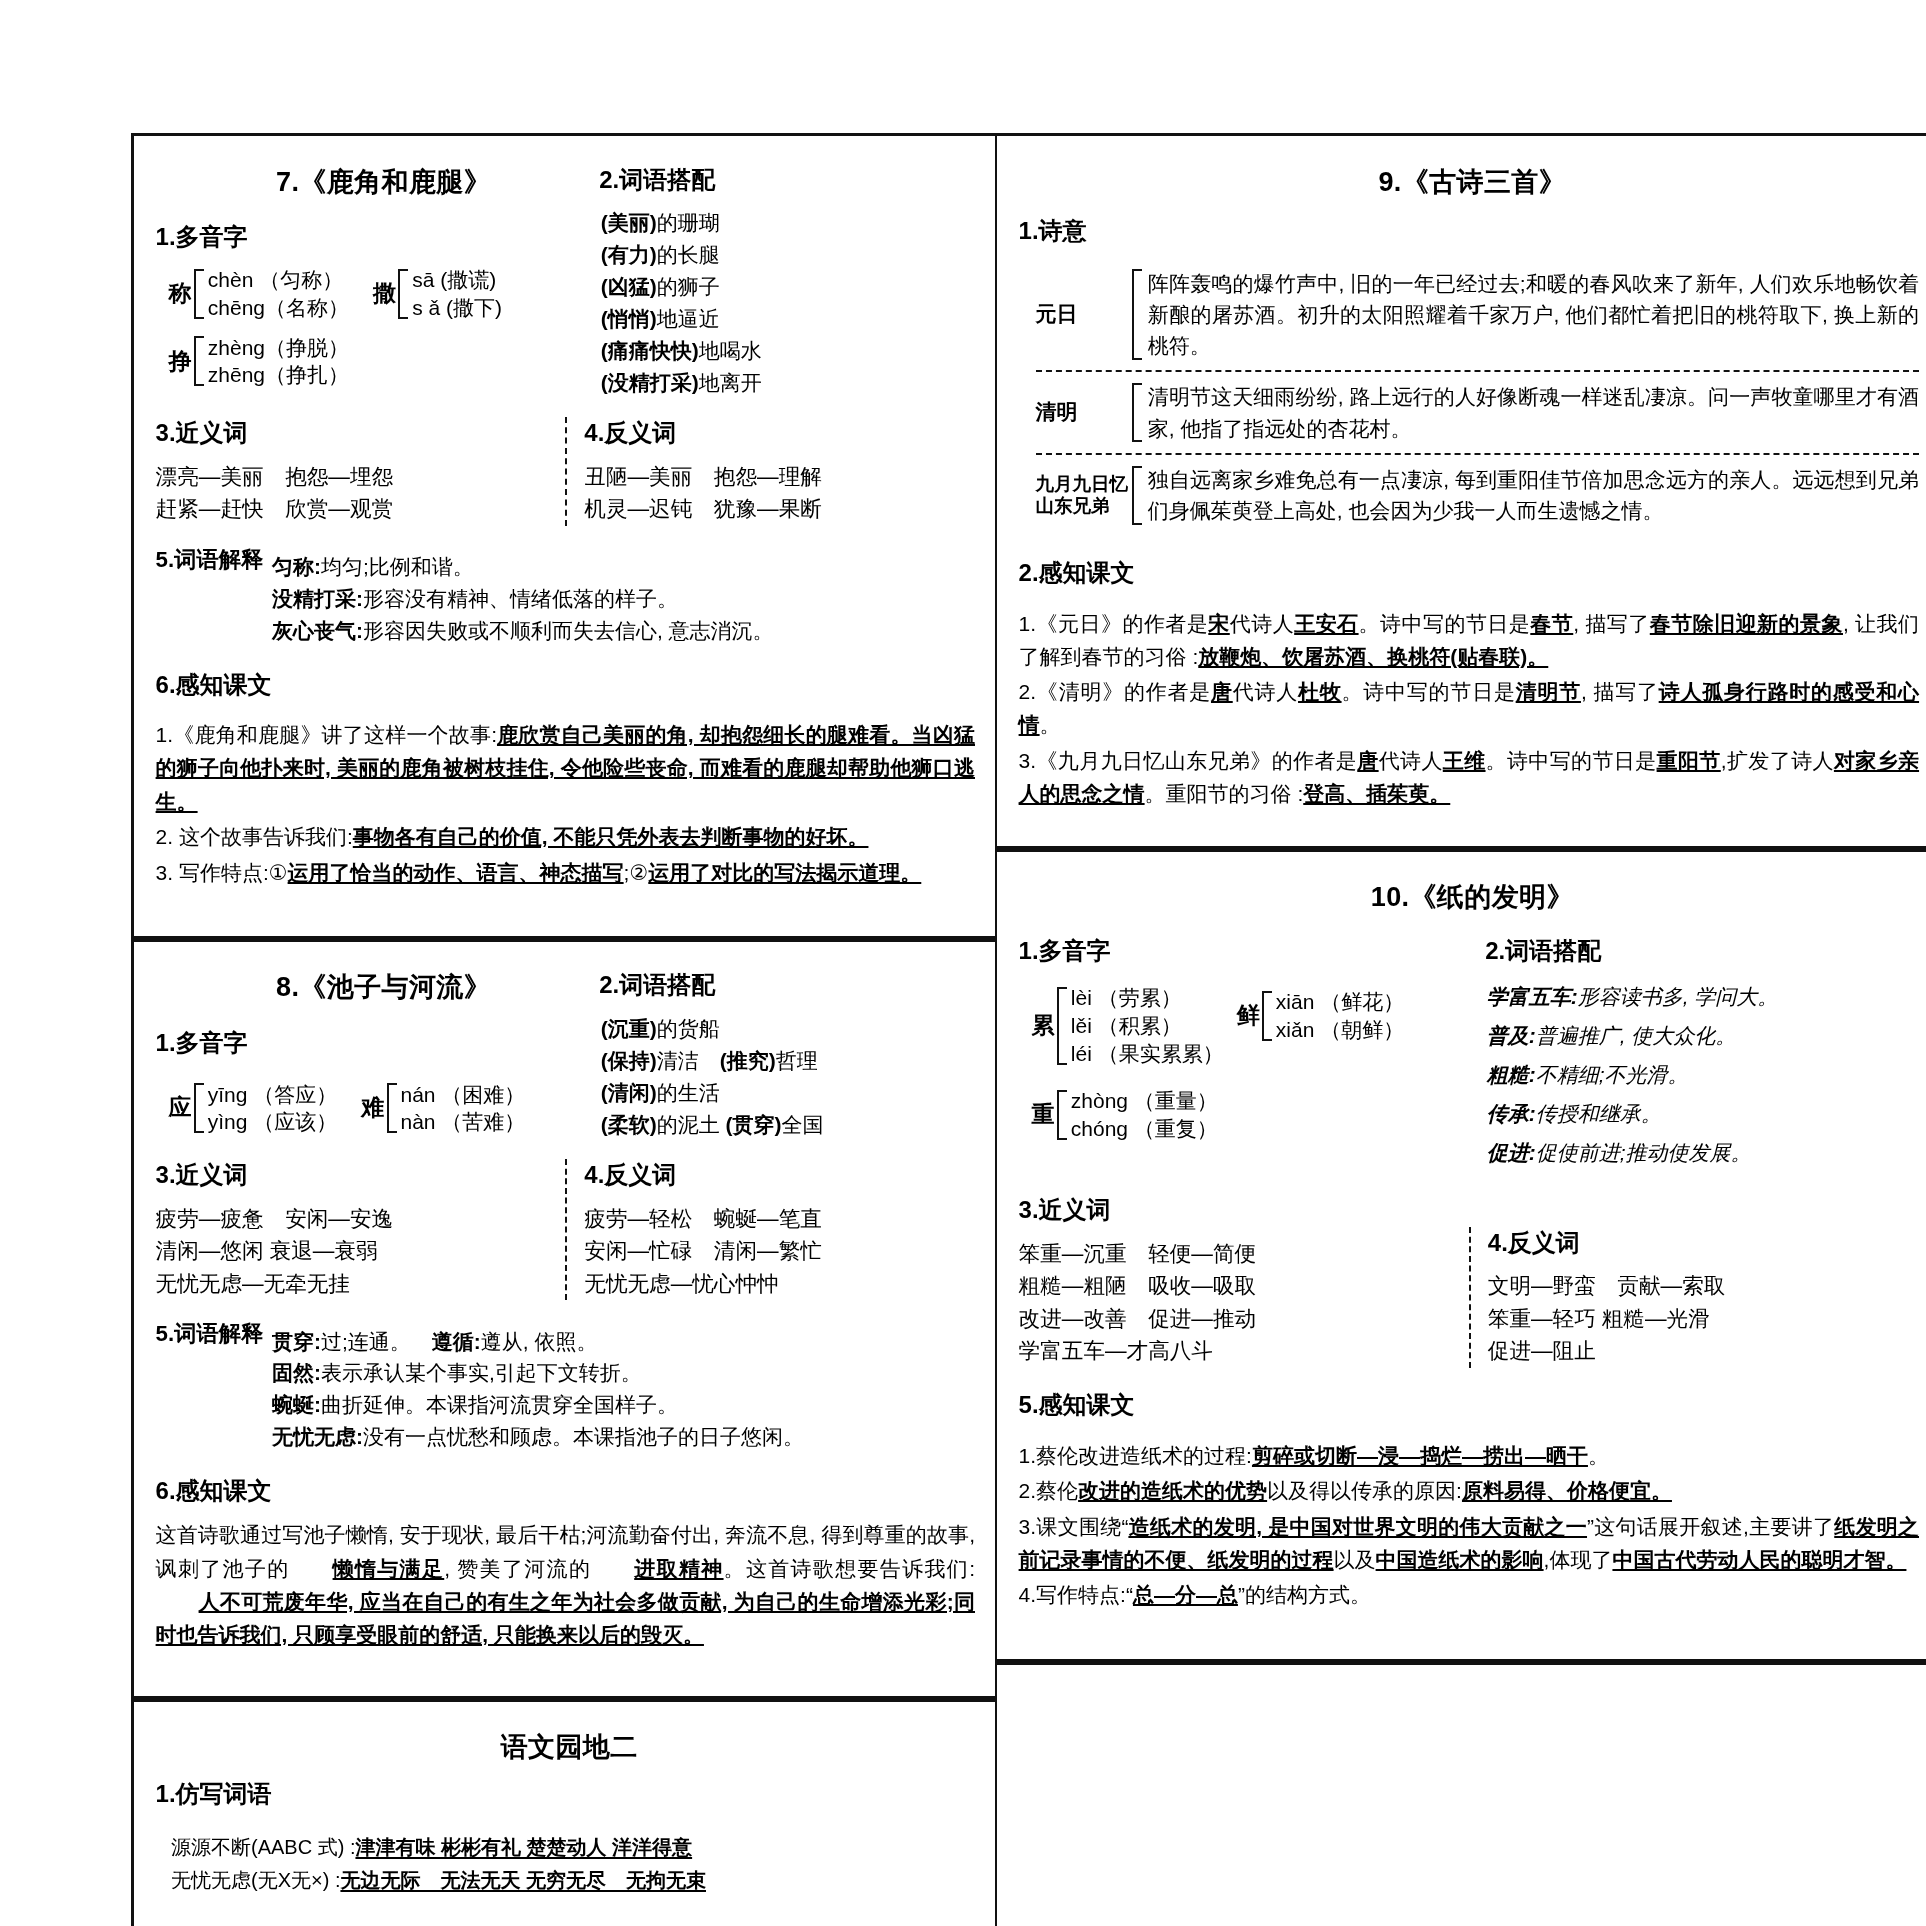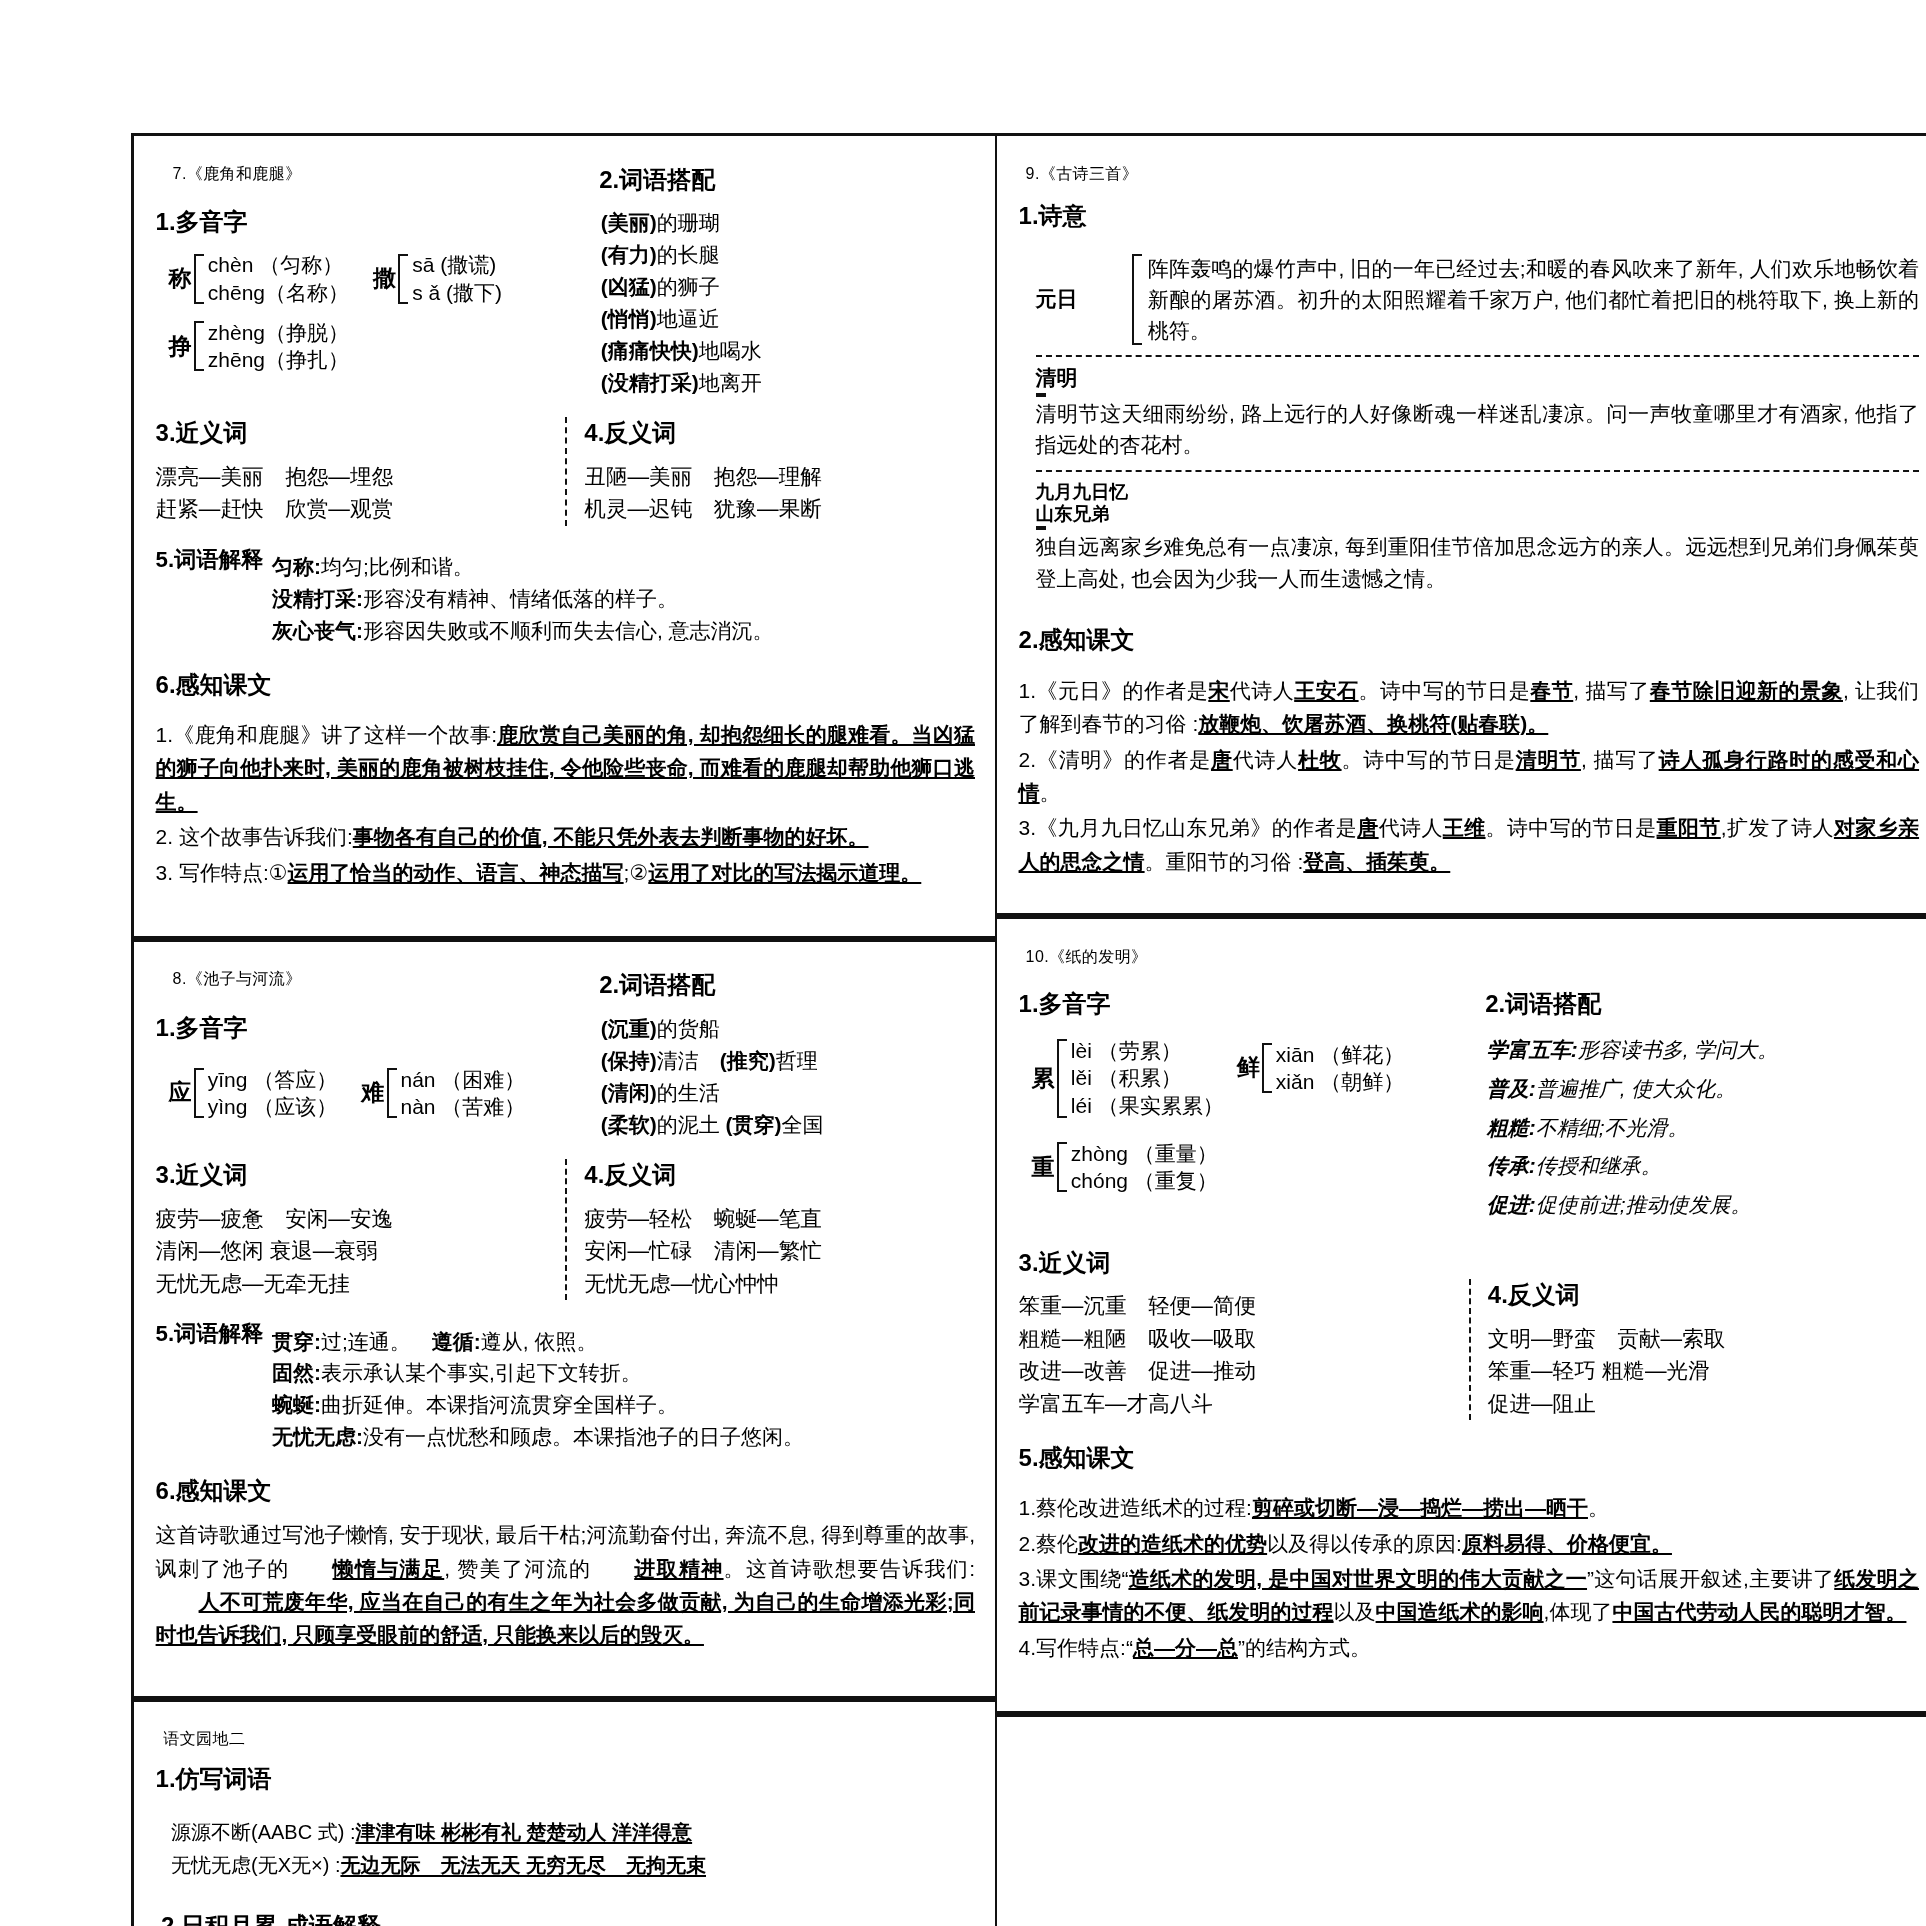--- a/index.html
+++ b/index.html
@@ -31,24 +31,25 @@
     box-sizing:border-box;
     background:#fff;
     padding:17.7px 20px 17.7px 21.6px;
   }
   .box + .box{border-top-width:3.5px;}
   .col-left .box{border-right-width:1.9px;}
   .col-right .box{border-left-width:1.9px;}
 
   
   .lesson-title{
-    font-size:16px;
+    font-size:27px;
     letter-spacing:0.4px;
     margin:10px 0 21.6px 17px;
-    font-weight:400;
+    font-weight:700;
+    text-align:center;
   }
   .sec-h{
     font-size:24px;
     font-weight:bold;
     margin:0 0 11.6px 0;
     letter-spacing:0px;
   }
   .two-col{display:flex;align-items:flex-start;}
   .tc-left{width:439px;flex:none;}
   .tc-right{flex:1;padding-left:4.6px;}
@@ -89,21 +90,21 @@
   
   .para{font-size:21px;line-height:1.58;margin-top:11.6px;text-align:justify;}
   .para u{text-decoration:underline;text-underline-offset:2.3px;font-weight:bold;padding-left:43px;}
   .para-block{margin-top:17.7px;}
   .para-item{font-size:21px;line-height:1.58;margin-bottom:2.3px;text-align:justify;}
   .para-item u{text-decoration:underline;text-underline-offset:2.3px;font-weight:bold;}
 
   
   .poem-rows{margin:11.6px 0 0 17px;}
   .poem-row{display:flex;align-items:stretch;padding:9.2px 0;}
-  .poem-row + .poem-row{border-top:2.7px dashed #111;flex-direction:column;}
+  .poem-row + .poem-row{border-top:2.7px dashed #111;}
   .poem-name{
     width:96px;flex:none;
     font-size:21px;font-weight:bold;line-height:1.18;
     display:flex;align-items:center;justify-content:flex-start;
     letter-spacing:0px;
   }
   .poem-brace{
     width:10px;align-self:stretch;
     border:2.3px solid #111;border-right:none;
     margin:1.5px 6.2px 1.5px 0;

